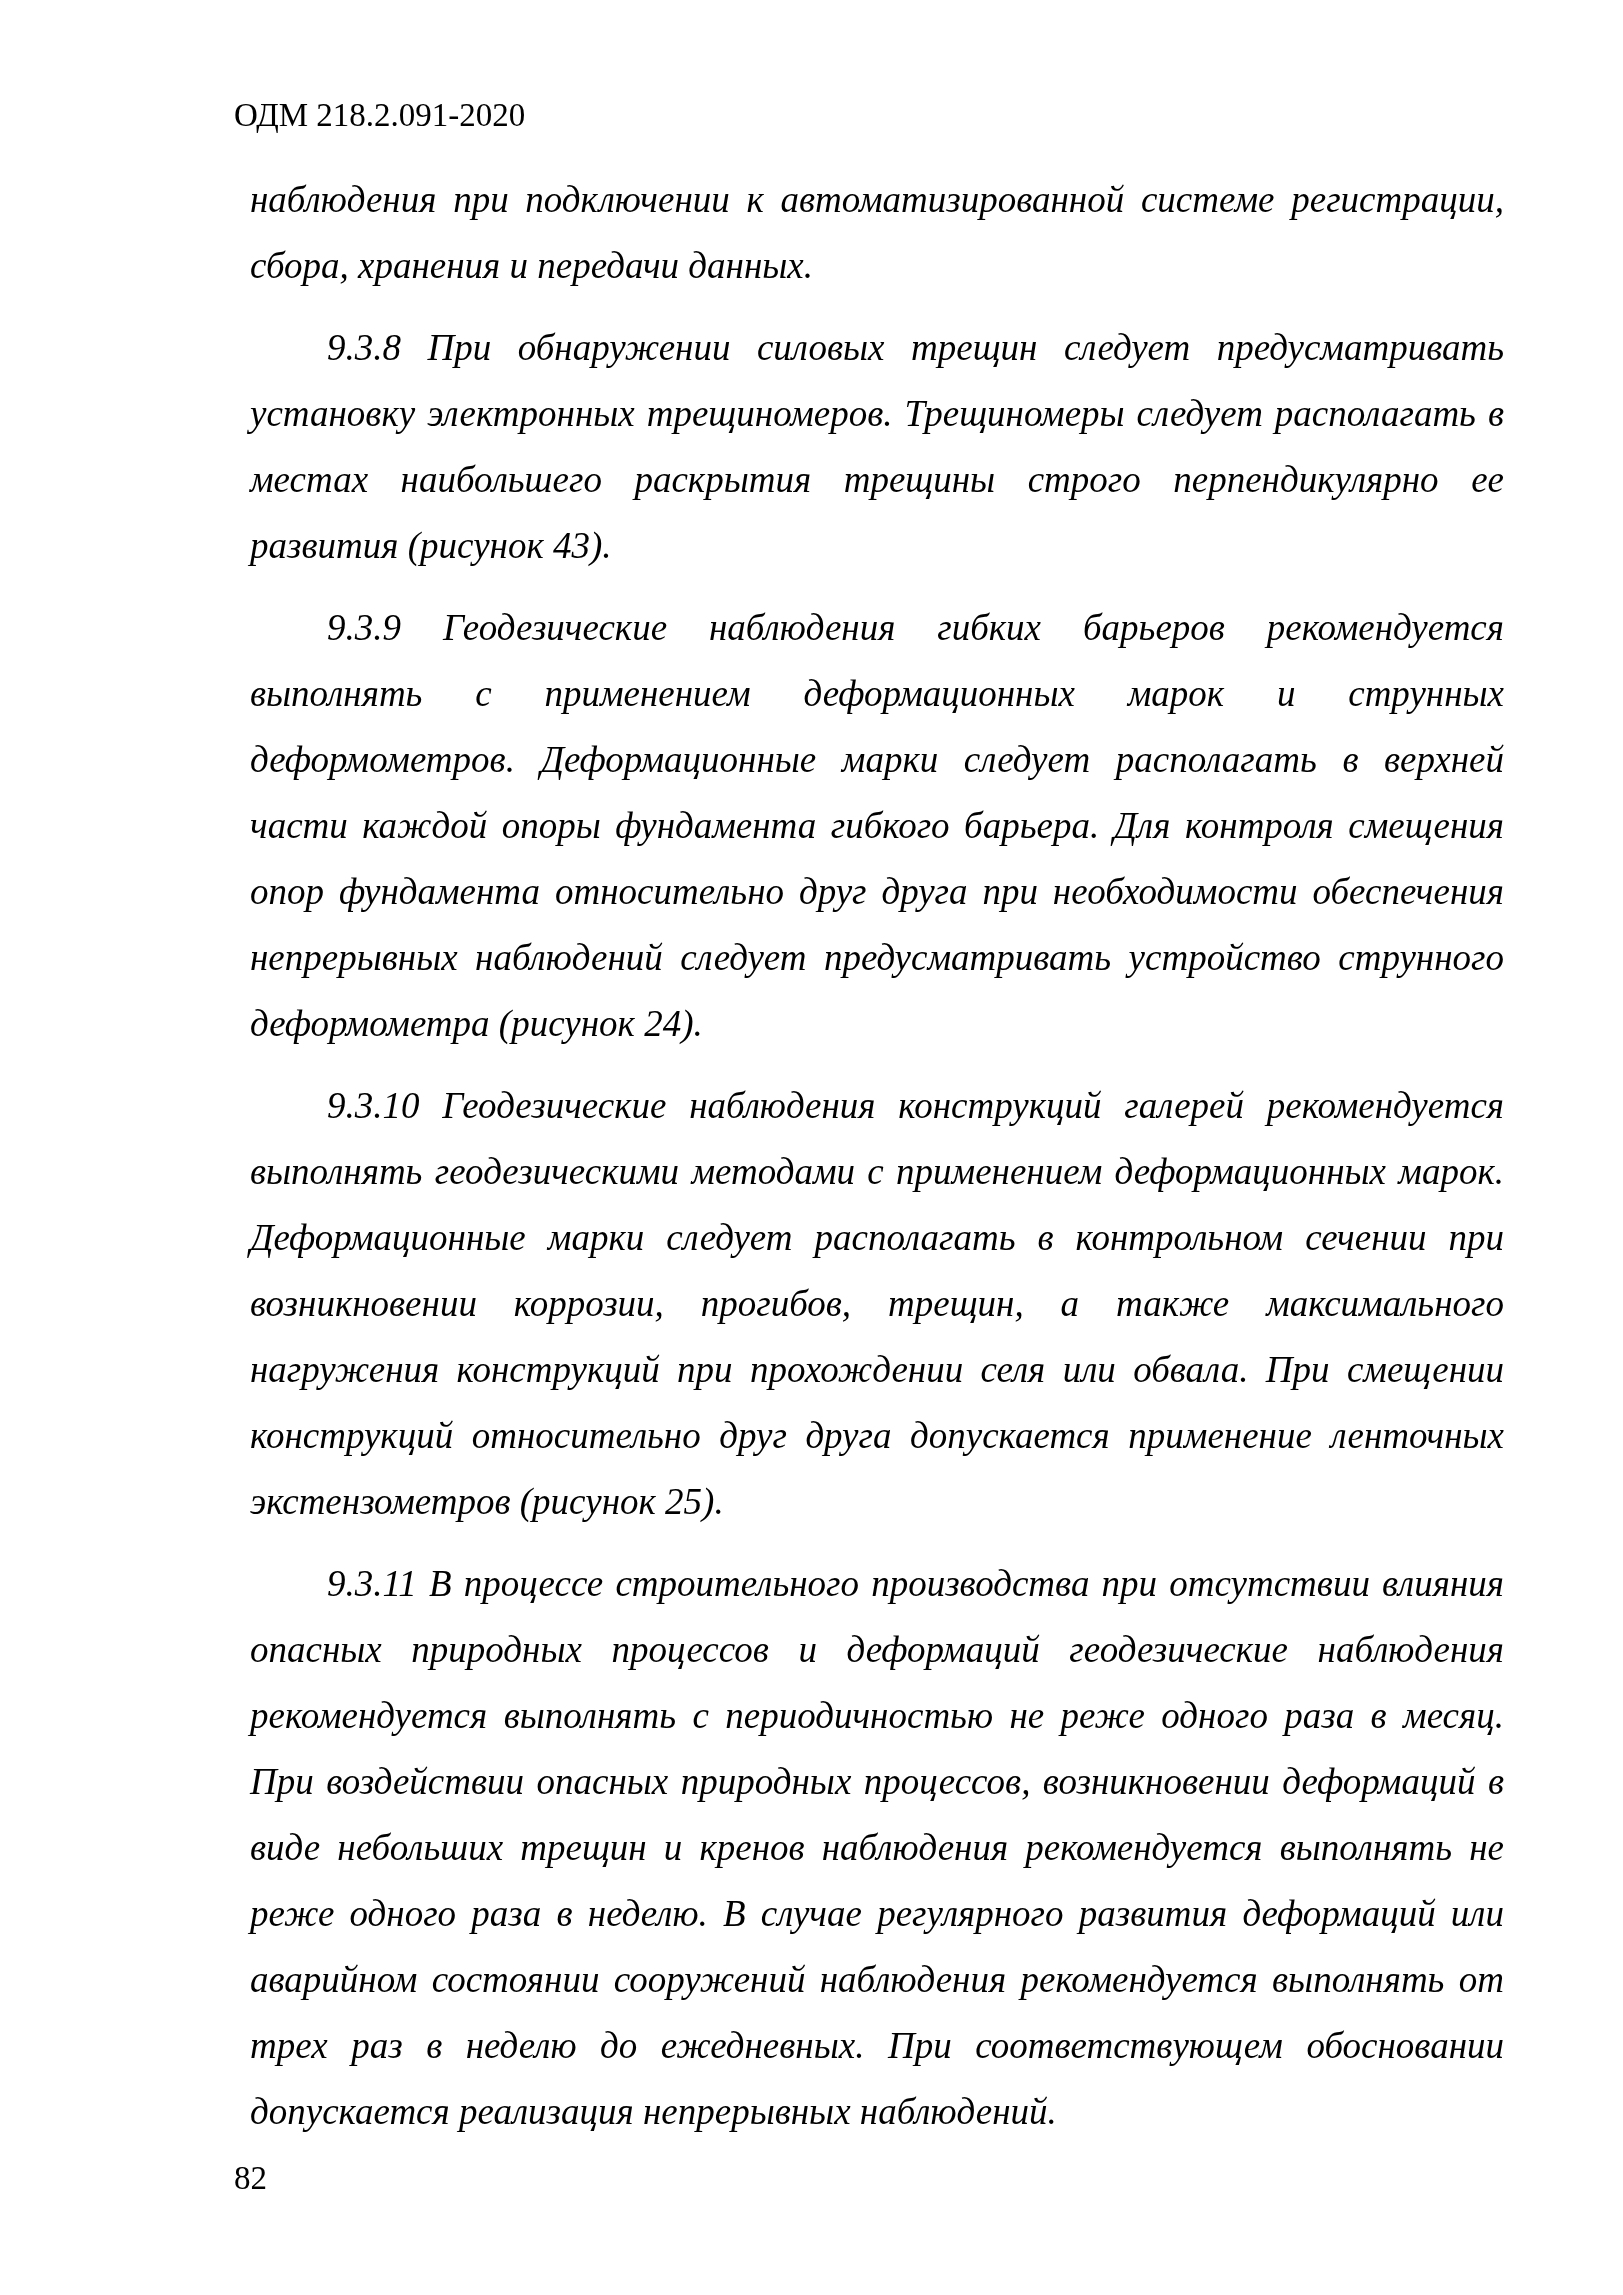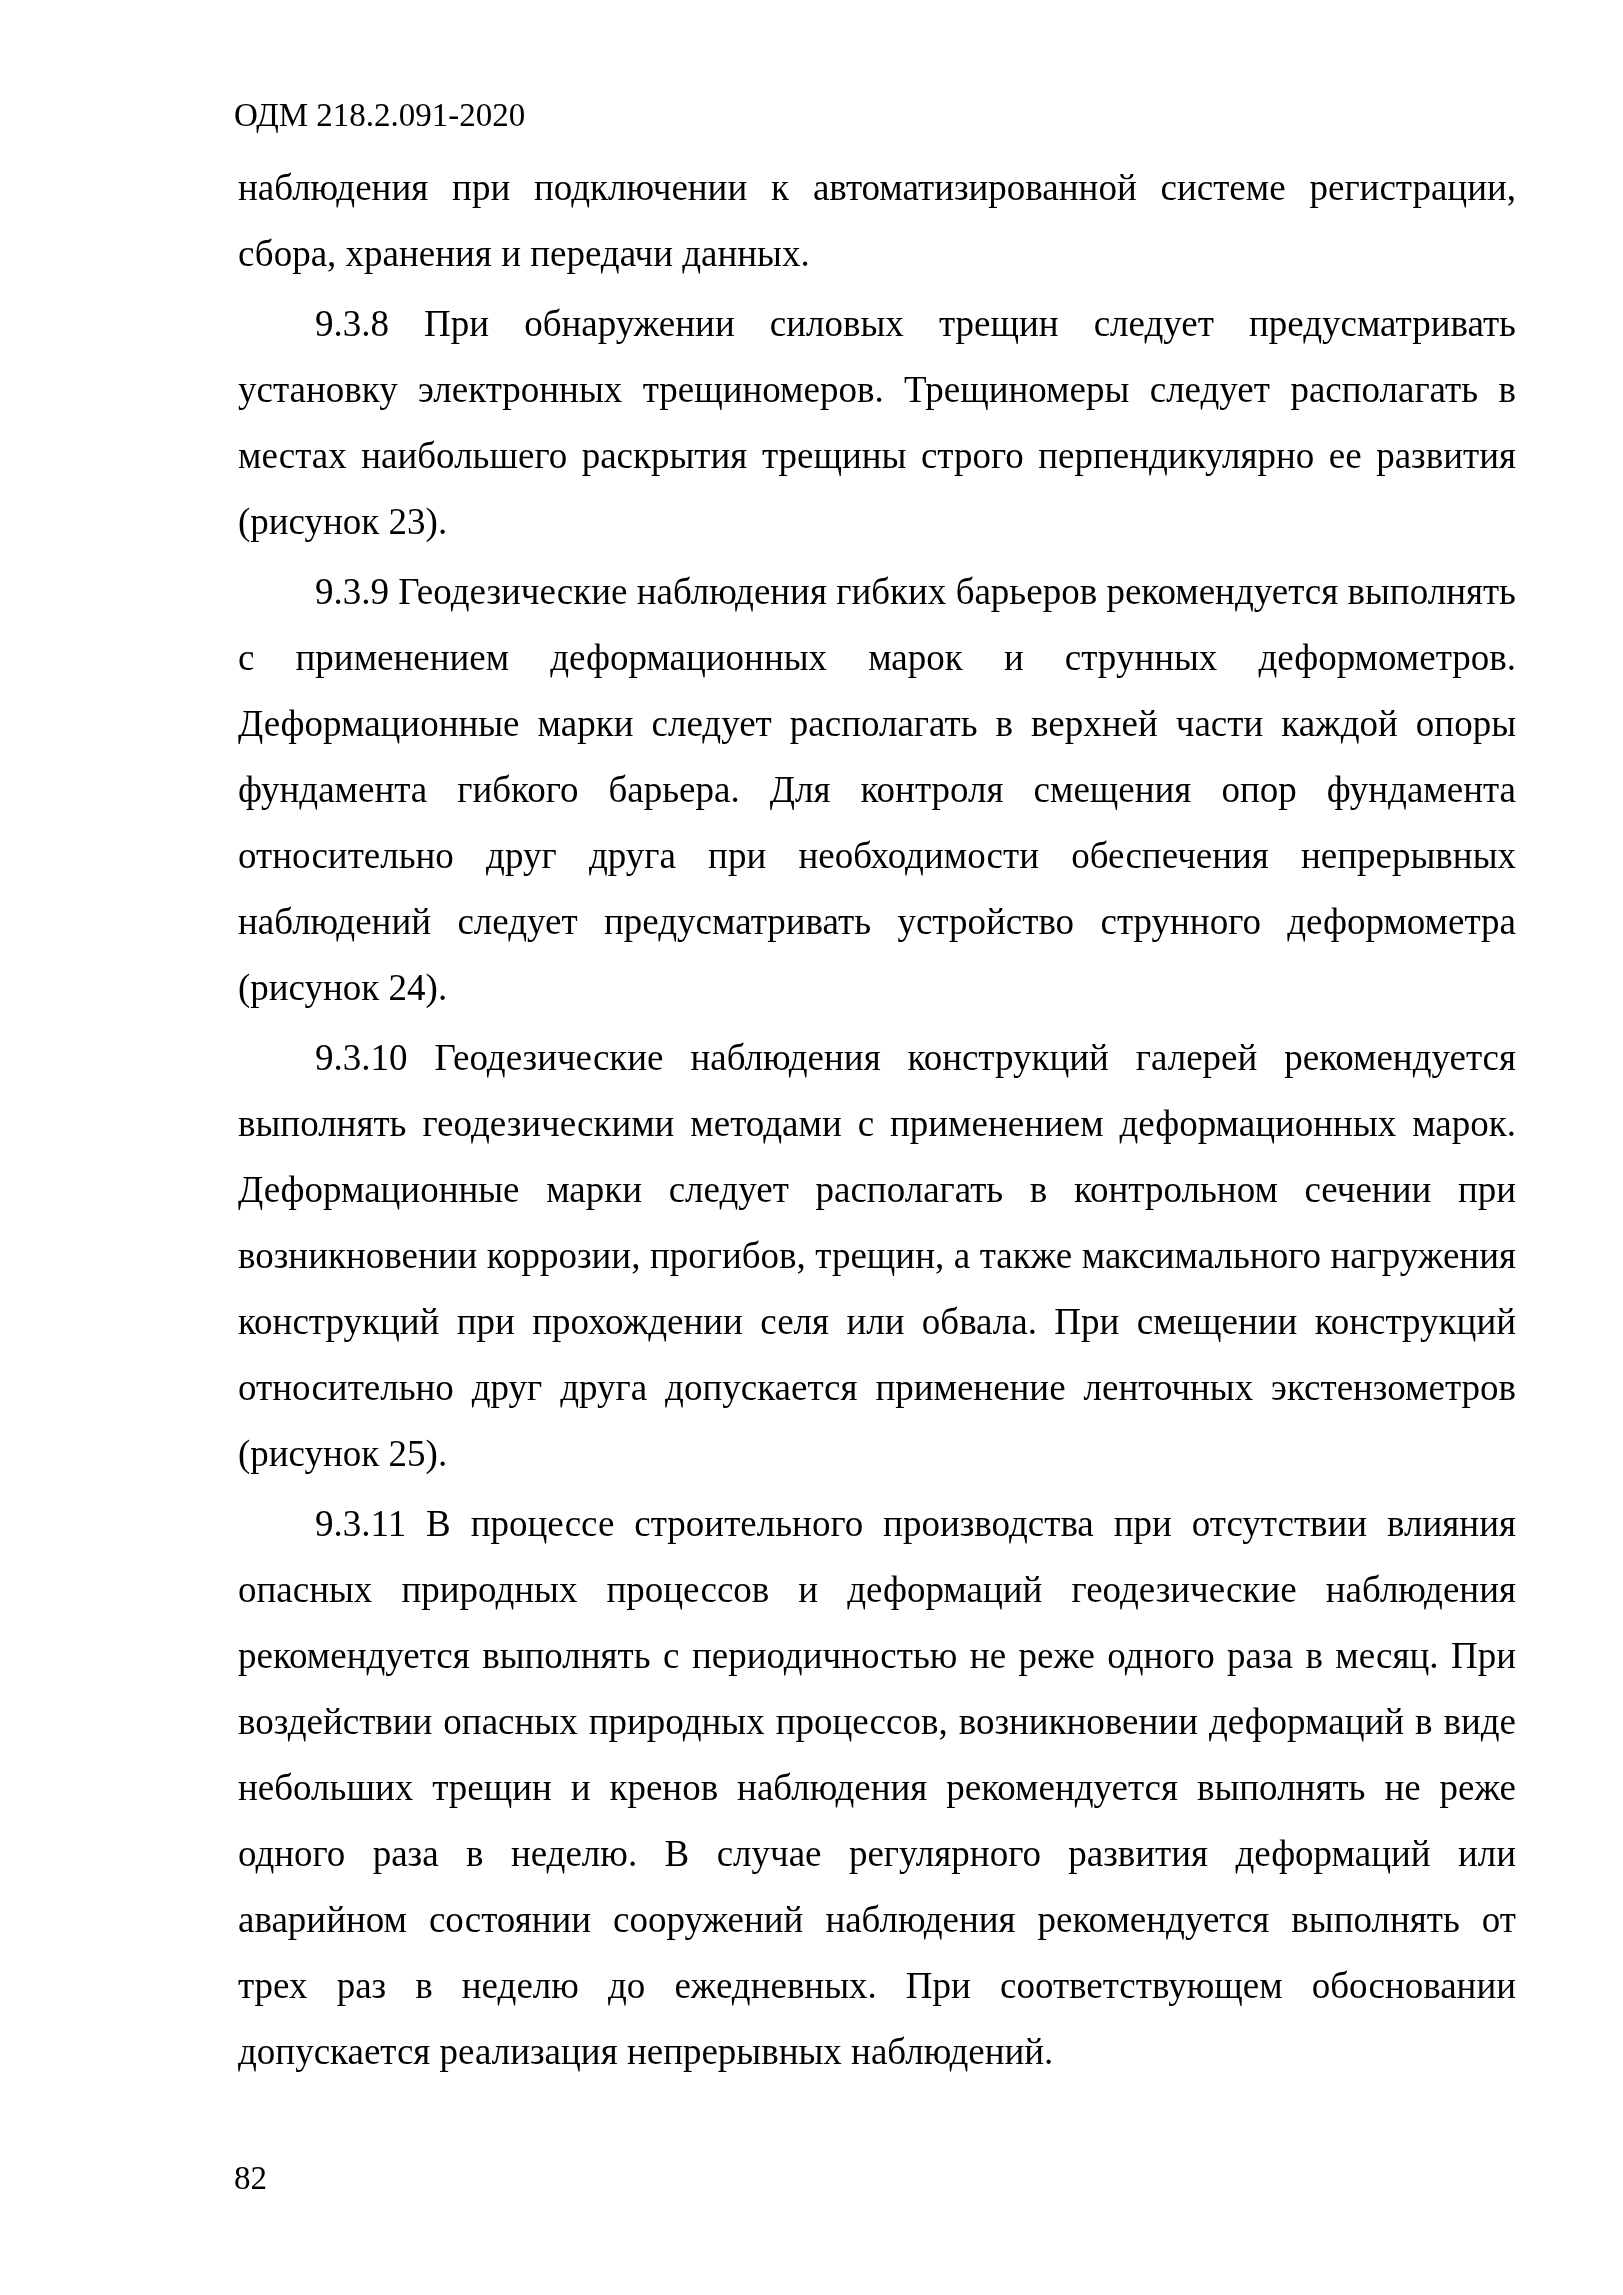--- a/index.html
+++ b/index.html
@@ -1,31 +1,31 @@
 <!DOCTYPE html>
 <html style="font-size:10.5px"><head>
 <meta charset="utf-8">
 <style>
   html, body { margin: 0; padding: 0; background: #ffffff; }
   body { width: 1623px; height: 2295px; position: relative; overflow: hidden;
          font-family: "Liberation Serif", "DejaVu Serif", serif; color: #000; }
   .header { position: absolute; left: 234px; top: 92px; font-size: 33px; line-height: 46px; }
   .body-text { position: absolute; left: 234px; top: 151px; width: 1286px;
                font-size: 37px; line-height: 66px; }
-  .para { margin: 4px; text-align: justify; text-align-last: left; }
+  .para { margin: 16px; text-align: justify; text-align-last: left; font-style: italic; }
   .para.indent { text-indent: 77px; }
   .page-num { position: absolute; left: 234px; top: 2159px; font-size: 33px; line-height: 39px; }
 </style>
 </head>
 <body>
 
 <div class="header">ОДМ 218.2.091-2020</div>
 
 <div class="body-text">
   <p class="para">наблюдения при подключении к автоматизированной системе регистрации, сбора, хранения и передачи данных.</p>
-  <p class="para indent">9.3.8 При обнаружении силовых трещин следует предусматривать установку электронных трещиномеров. Трещиномеры следует располагать в местах наибольшего раскрытия трещины строго перпендикулярно ее развития (рисунок 23).</p>
+  <p class="para indent">9.3.8 При обнаружении силовых трещин следует предусматривать установку электронных трещиномеров. Трещиномеры следует располагать в местах наибольшего раскрытия трещины строго перпендикулярно ее развития (рисунок 43).</p>
   <p class="para indent">9.3.9 Геодезические наблюдения гибких барьеров рекомендуется выполнять с применением деформационных марок и струнных деформометров. Деформационные марки следует располагать в верхней части каждой опоры фундамента гибкого барьера. Для контроля смещения опор фундамента относительно друг друга при необходимости обеспечения непрерывных наблюдений следует предусматривать устройство струнного деформометра (рисунок 24).</p>
   <p class="para indent">9.3.10 Геодезические наблюдения конструкций галерей рекомендуется выполнять геодезическими методами с применением деформационных марок. Деформационные марки следует располагать в контрольном сечении при возникновении коррозии, прогибов, трещин, а также максимального нагружения конструкций при прохождении селя или обвала. При смещении конструкций относительно друг друга допускается применение ленточных экстензометров (рисунок 25).</p>
   <p class="para indent">9.3.11 В процессе строительного производства при отсутствии влияния опасных природных процессов и деформаций геодезические наблюдения рекомендуется выполнять с периодичностью не реже одного раза в месяц. При воздействии опасных природных процессов, возникновении деформаций в виде небольших трещин и кренов наблюдения рекомендуется выполнять не реже одного раза в неделю. В случае регулярного развития деформаций или аварийном состоянии сооружений наблюдения рекомендуется выполнять от трех раз в неделю до ежедневных. При соответствующем обосновании допускается реализация непрерывных наблюдений.</p>
 </div>
 
 <div class="page-num">82</div>
 
 
 </body></html>

